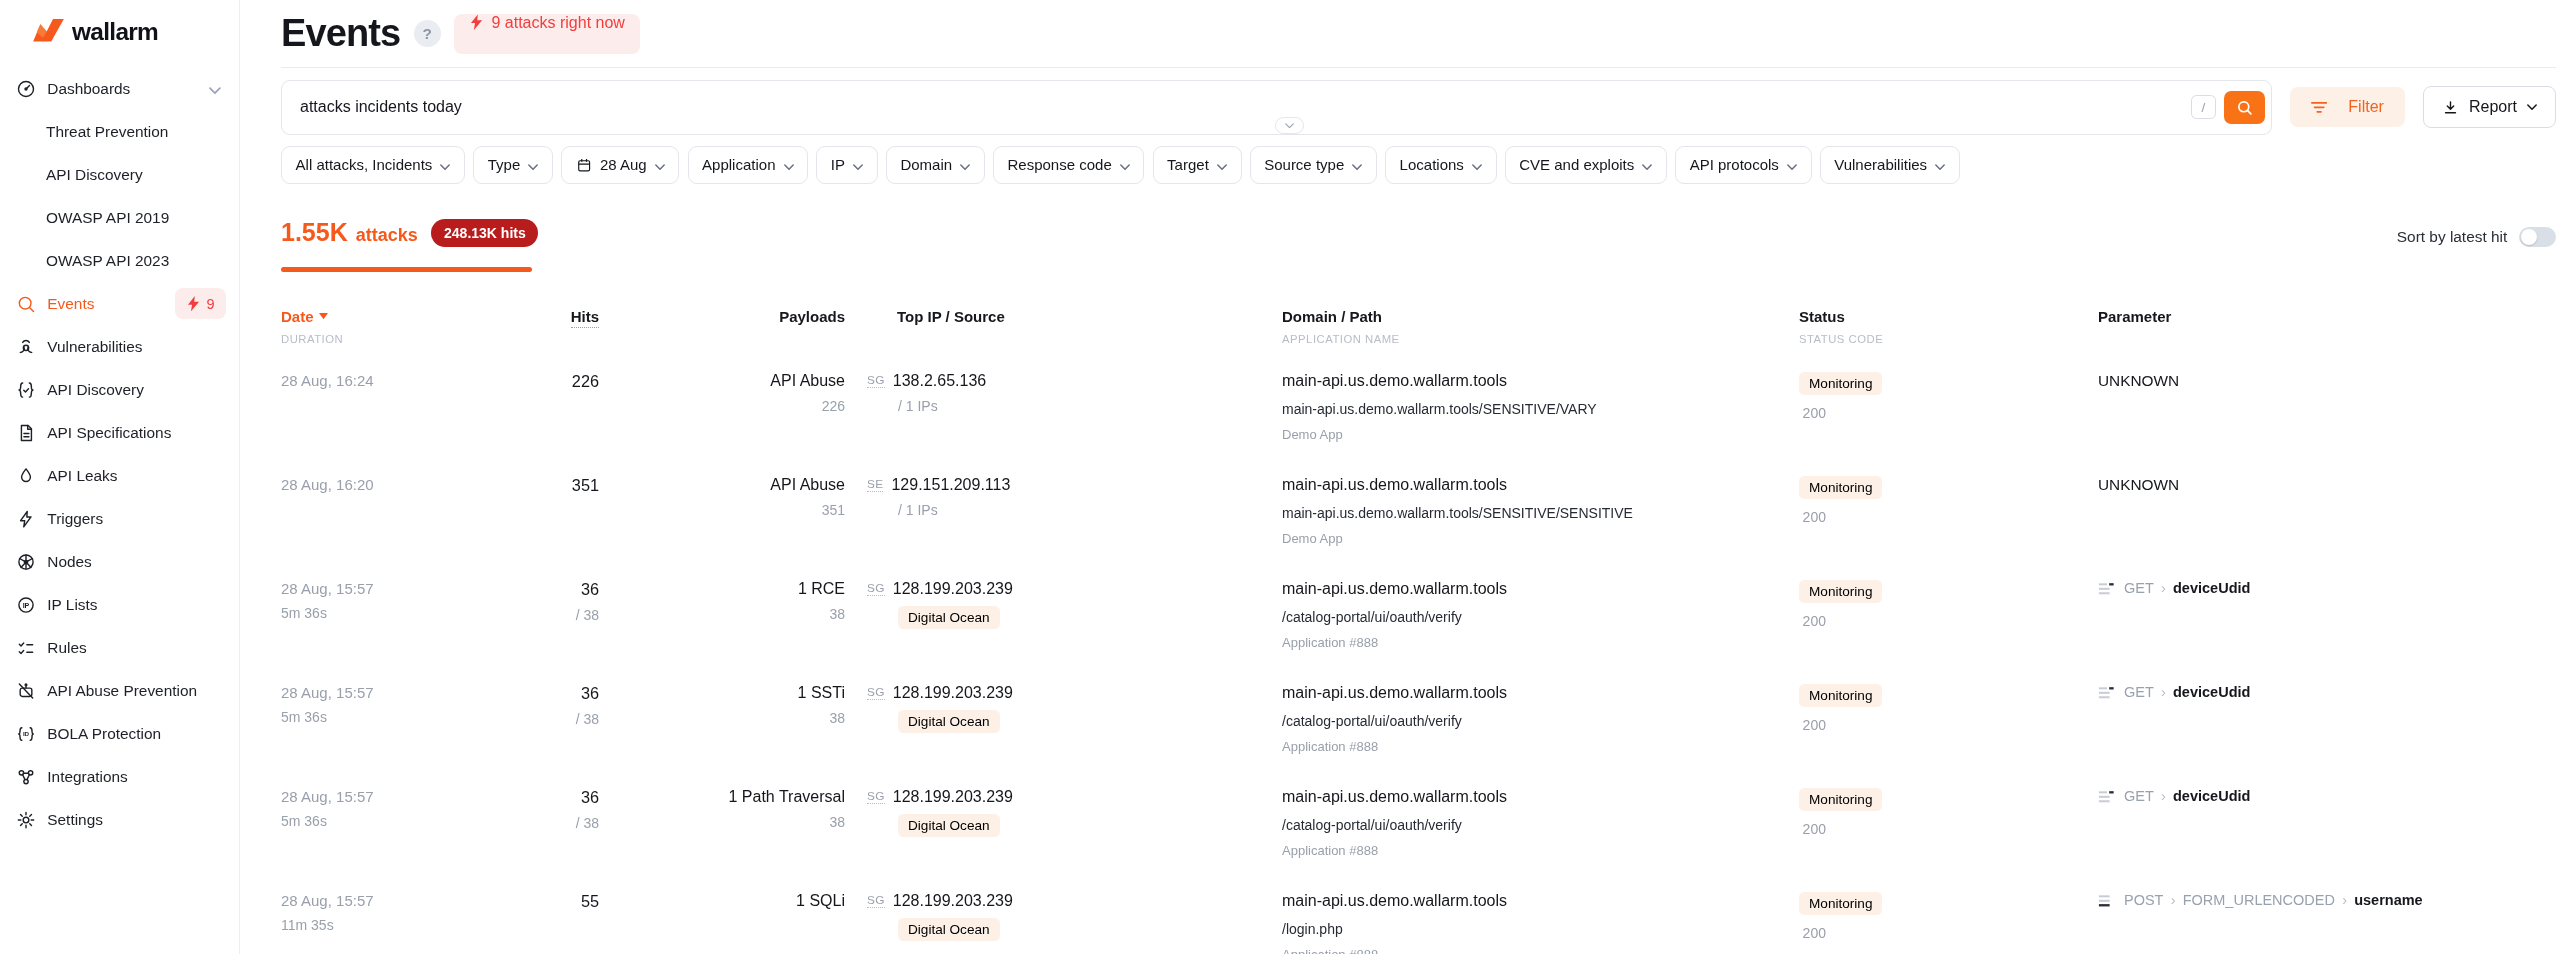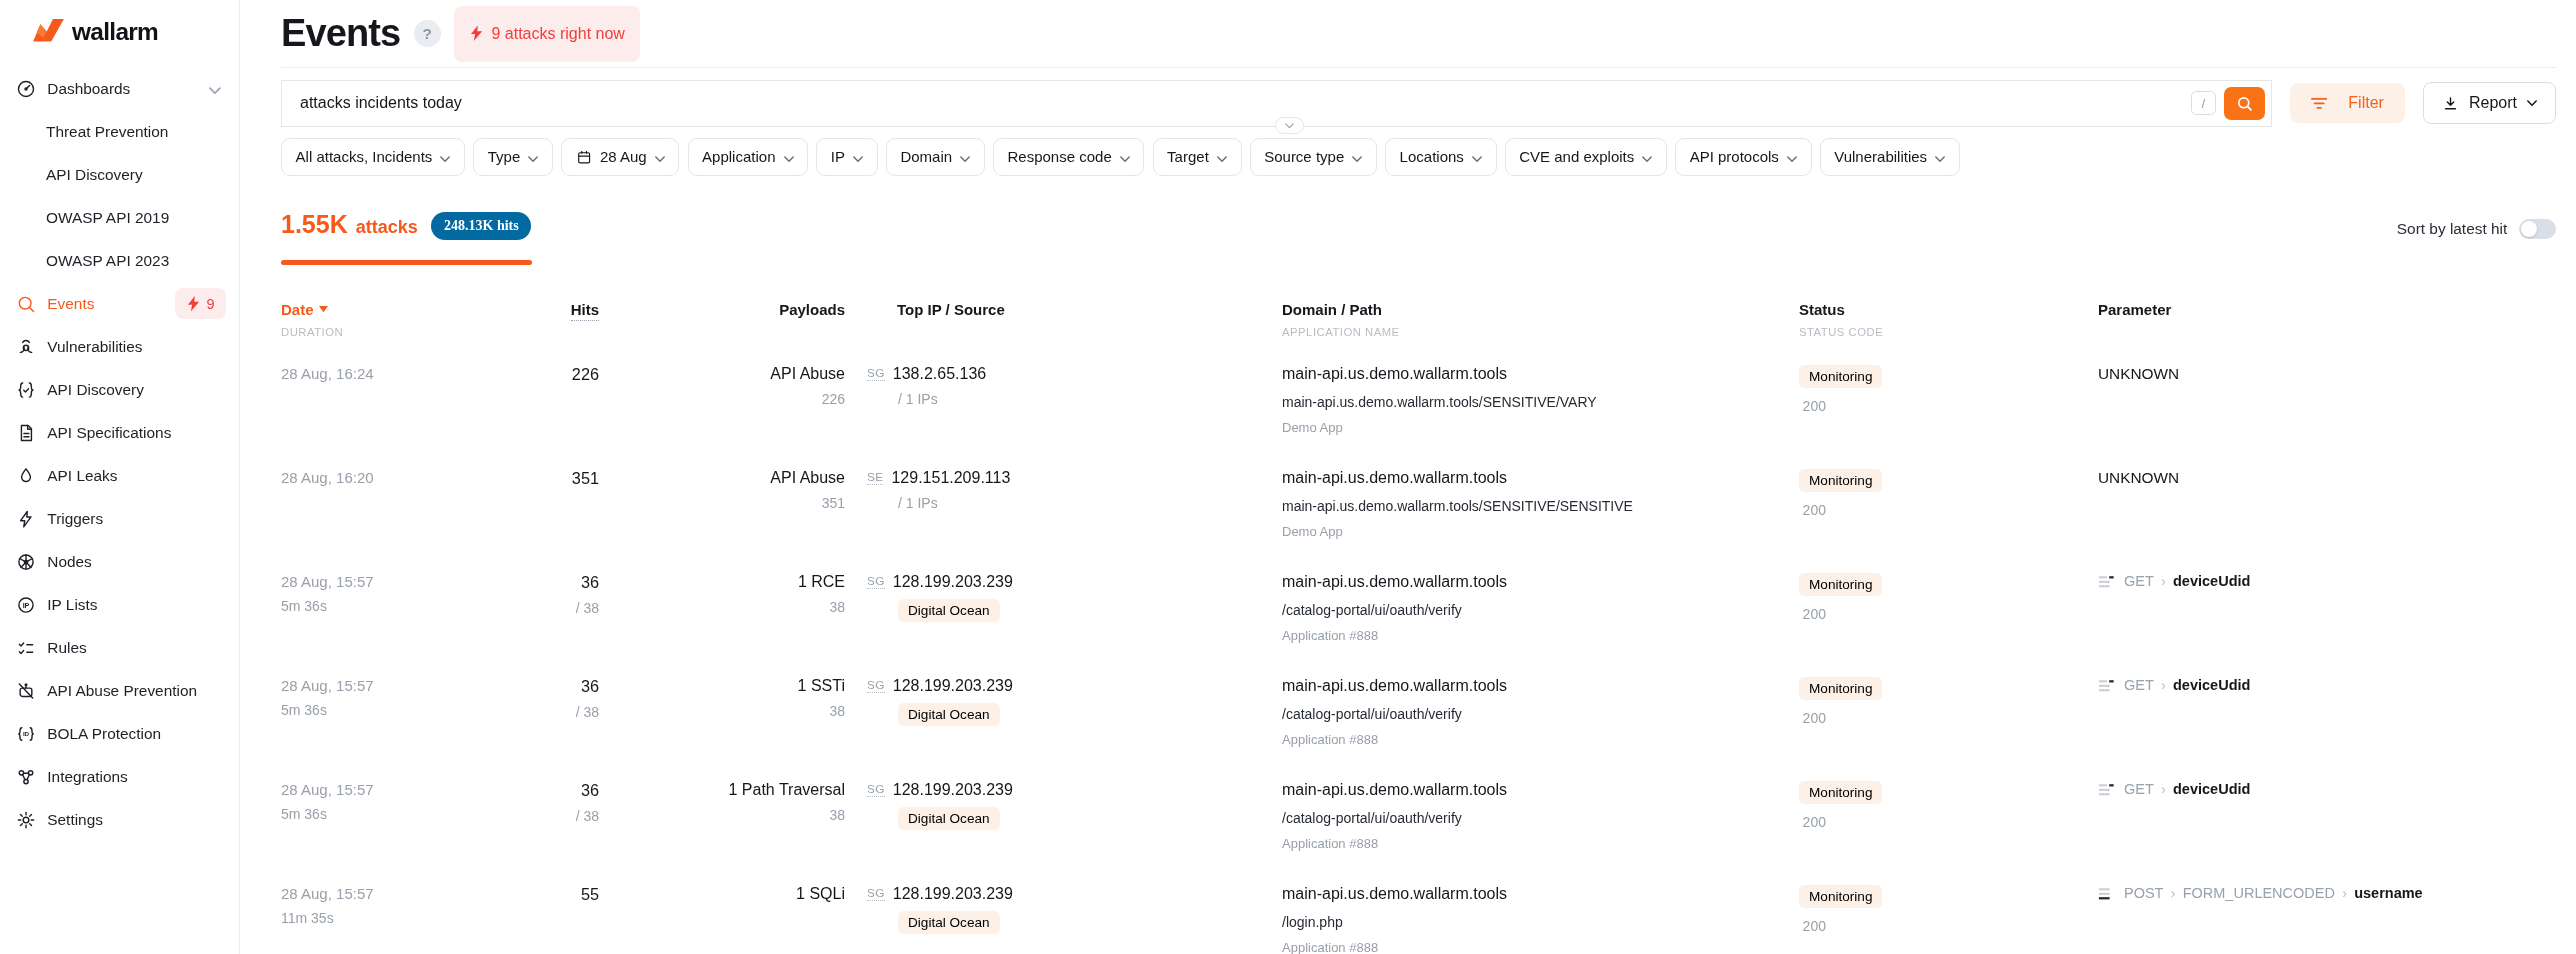--- a/index.html
+++ b/index.html
@@ -23,25 +23,25 @@
   .nav-badge { margin-left:auto; margin-right:12.7px; background:#fdecec; border-radius:8.1px;
                height:31px; padding:0 11.8px; display:flex; align-items:center; gap:6.3px;
                color:#f23d3d; font-size:14.5px; }
 
   
   .main { flex:1; padding:0 20px 0 41px; position:relative; }
   .page-header { height:68px; border-bottom:0.9px solid #e9ebee; display:flex; align-items:center; gap:13.6px; }
   .page-title { font-size:38px; font-weight:800; letter-spacing:-0.9px; }
   .help-circle { width:27px; height:27px; border-radius:50%; background:#e9ecf1; color:#8d96a4;
                  display:flex; align-items:center; justify-content:center; font-size:15.4px; font-weight:700; }
-  .alert-badge { background:#fdecec; border-radius:8.1px; height:56px; padding:0 15.4px; display:flex;
-                 align-items:center; gap:8.1px; color:#f23d3d; font-size:16px; font-weight:500; }
+  .alert-badge { background:#fdecec; border-radius:8.1px; height:40px; padding:0 15.4px; display:flex;
+                 gap:8.1px; color:#f23d3d; font-size:16px; font-weight:500; }
 
   .search-row { margin-top:11.8px; display:flex; align-items:center; position:relative; }
-  .search-box { flex:0 0 auto; width:1991px; height:47px; border:0.9px solid #e3e6ea; border-radius:0;
+  .search-box { flex:0 0 auto; width:1991px; height:55px; border:0.9px solid #e3e6ea; border-radius:9px;
                 display:flex; align-items:center; padding:0 6.3px 0 18px; }
   .search-input { flex:1; border:none; outline:none; font-size:16px; color:#15171c;
                   font-family:"Liberation Sans", sans-serif; background:transparent; }
   .kbd { width:24.4px; height:24.4px; border:0.9px solid #d9dde3; border-radius:5.4px; color:#9aa3b0;
          display:flex; align-items:center; justify-content:center; font-size:13.6px; margin-right:8.1px; }
   .search-btn { width:41px; height:33px; background:#f97316; border:none; border-radius:7.2px;
                 display:flex; align-items:center; justify-content:center; cursor:pointer; }
   .collapse-pill { position:absolute; left:994px; top:37px; width:29px; height:17px; background:#fff;
                    border:0.9px solid #e3e6ea; border-radius:9px; display:flex; align-items:center;
                    justify-content:center; color:#9aa3b0; cursor:pointer; }
@@ -55,22 +55,22 @@
   .chips-row { margin-top:11px; display:flex; gap:8.1px; }
   .chip { height:38px; border:0.9px solid #e3e6ea; border-radius:9px; background:#fff; padding:0 13.6px;
           display:flex; align-items:center; gap:8.1px; font-size:15px; color:#15171c; cursor:pointer; }
   .chip svg.cal { stroke:#15171c; fill:none; stroke-width:1.7; }
   .chip .chev { color:#697180; }
 
   .summary-row { margin-top:34px; display:flex; align-items:center; }
   .attacks-tab { position:relative; display:flex; align-items:baseline; gap:8.1px; padding-bottom:22px; cursor:pointer; }
   .attacks-count { font-size:25px; font-weight:800; color:#f6591c; }
   .attacks-unit { font-size:18px; font-weight:700; color:#f6591c; }
-  .hits-pill { margin-left:5.4px; background:#0369a1; color:#fff; border-radius:903px; font-size:14px;
-               font-weight:600; padding:6.3px 12.7px; position:relative; top:-2.7px;font-family:Liberation Serif, serif; }
+  .hits-pill { margin-left:5.4px; background:#b91c1c; color:#fff; border-radius:903px; font-size:14px;
+               font-weight:600; padding:6.3px 12.7px; position:relative; top:-2.7px; }
   .tab-underline { position:absolute; left:0; bottom:0; width:251px; height:5.4px; border-radius:2.7px; background:#f6591c; }
   .sort-wrap { margin-left:auto; display:flex; align-items:center; gap:11.8px; padding-bottom:16.3px; }
   .sort-label { font-size:15.4px; color:#2a2e36; }
   .toggle { width:37px; height:20px; border-radius:10px; background:#d9dfe7; position:relative; cursor:pointer; }
   .toggle .knob { position:absolute; left:1.8px; top:1.8px; width:16.3px; height:16.3px; border-radius:50%;
                   background:#fff; box-shadow:0 0.9px 1.8px rgba(0,0,0,.18); }
 
   
   .grid { display:grid; grid-template-columns:230px 88px 246px 437px 517px 299px 458px; }
   .thead { margin-top:36px; }

